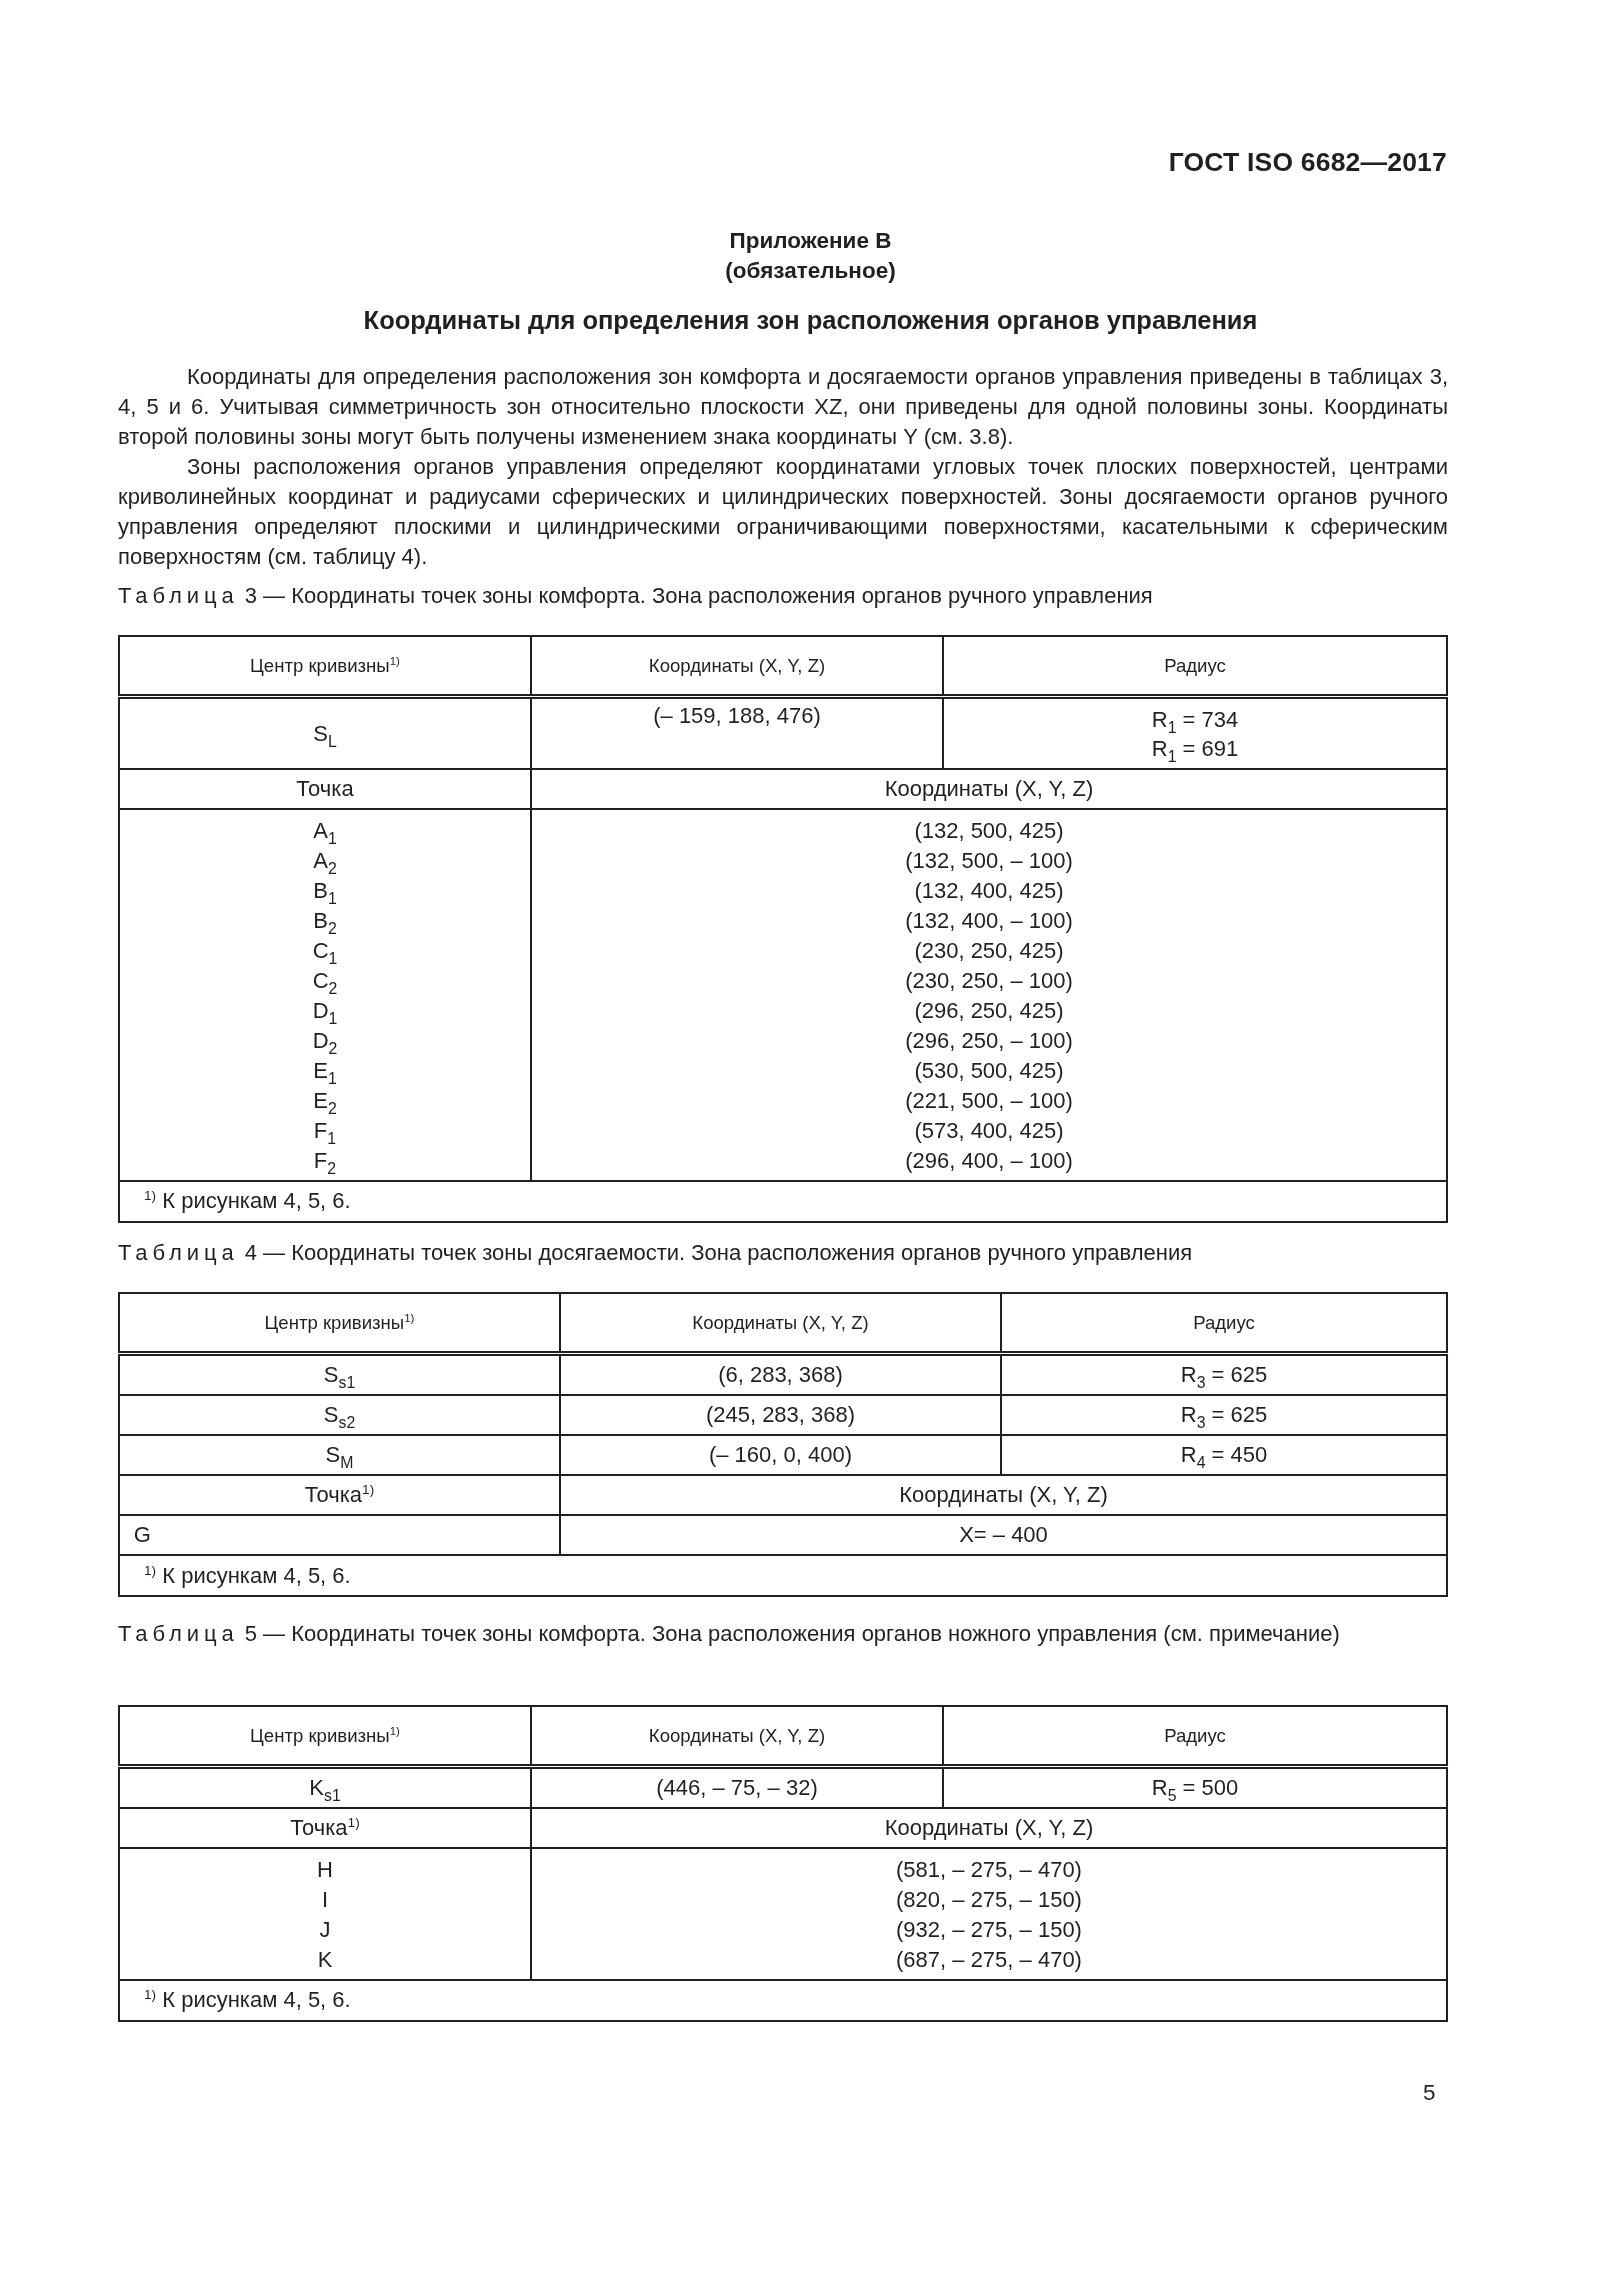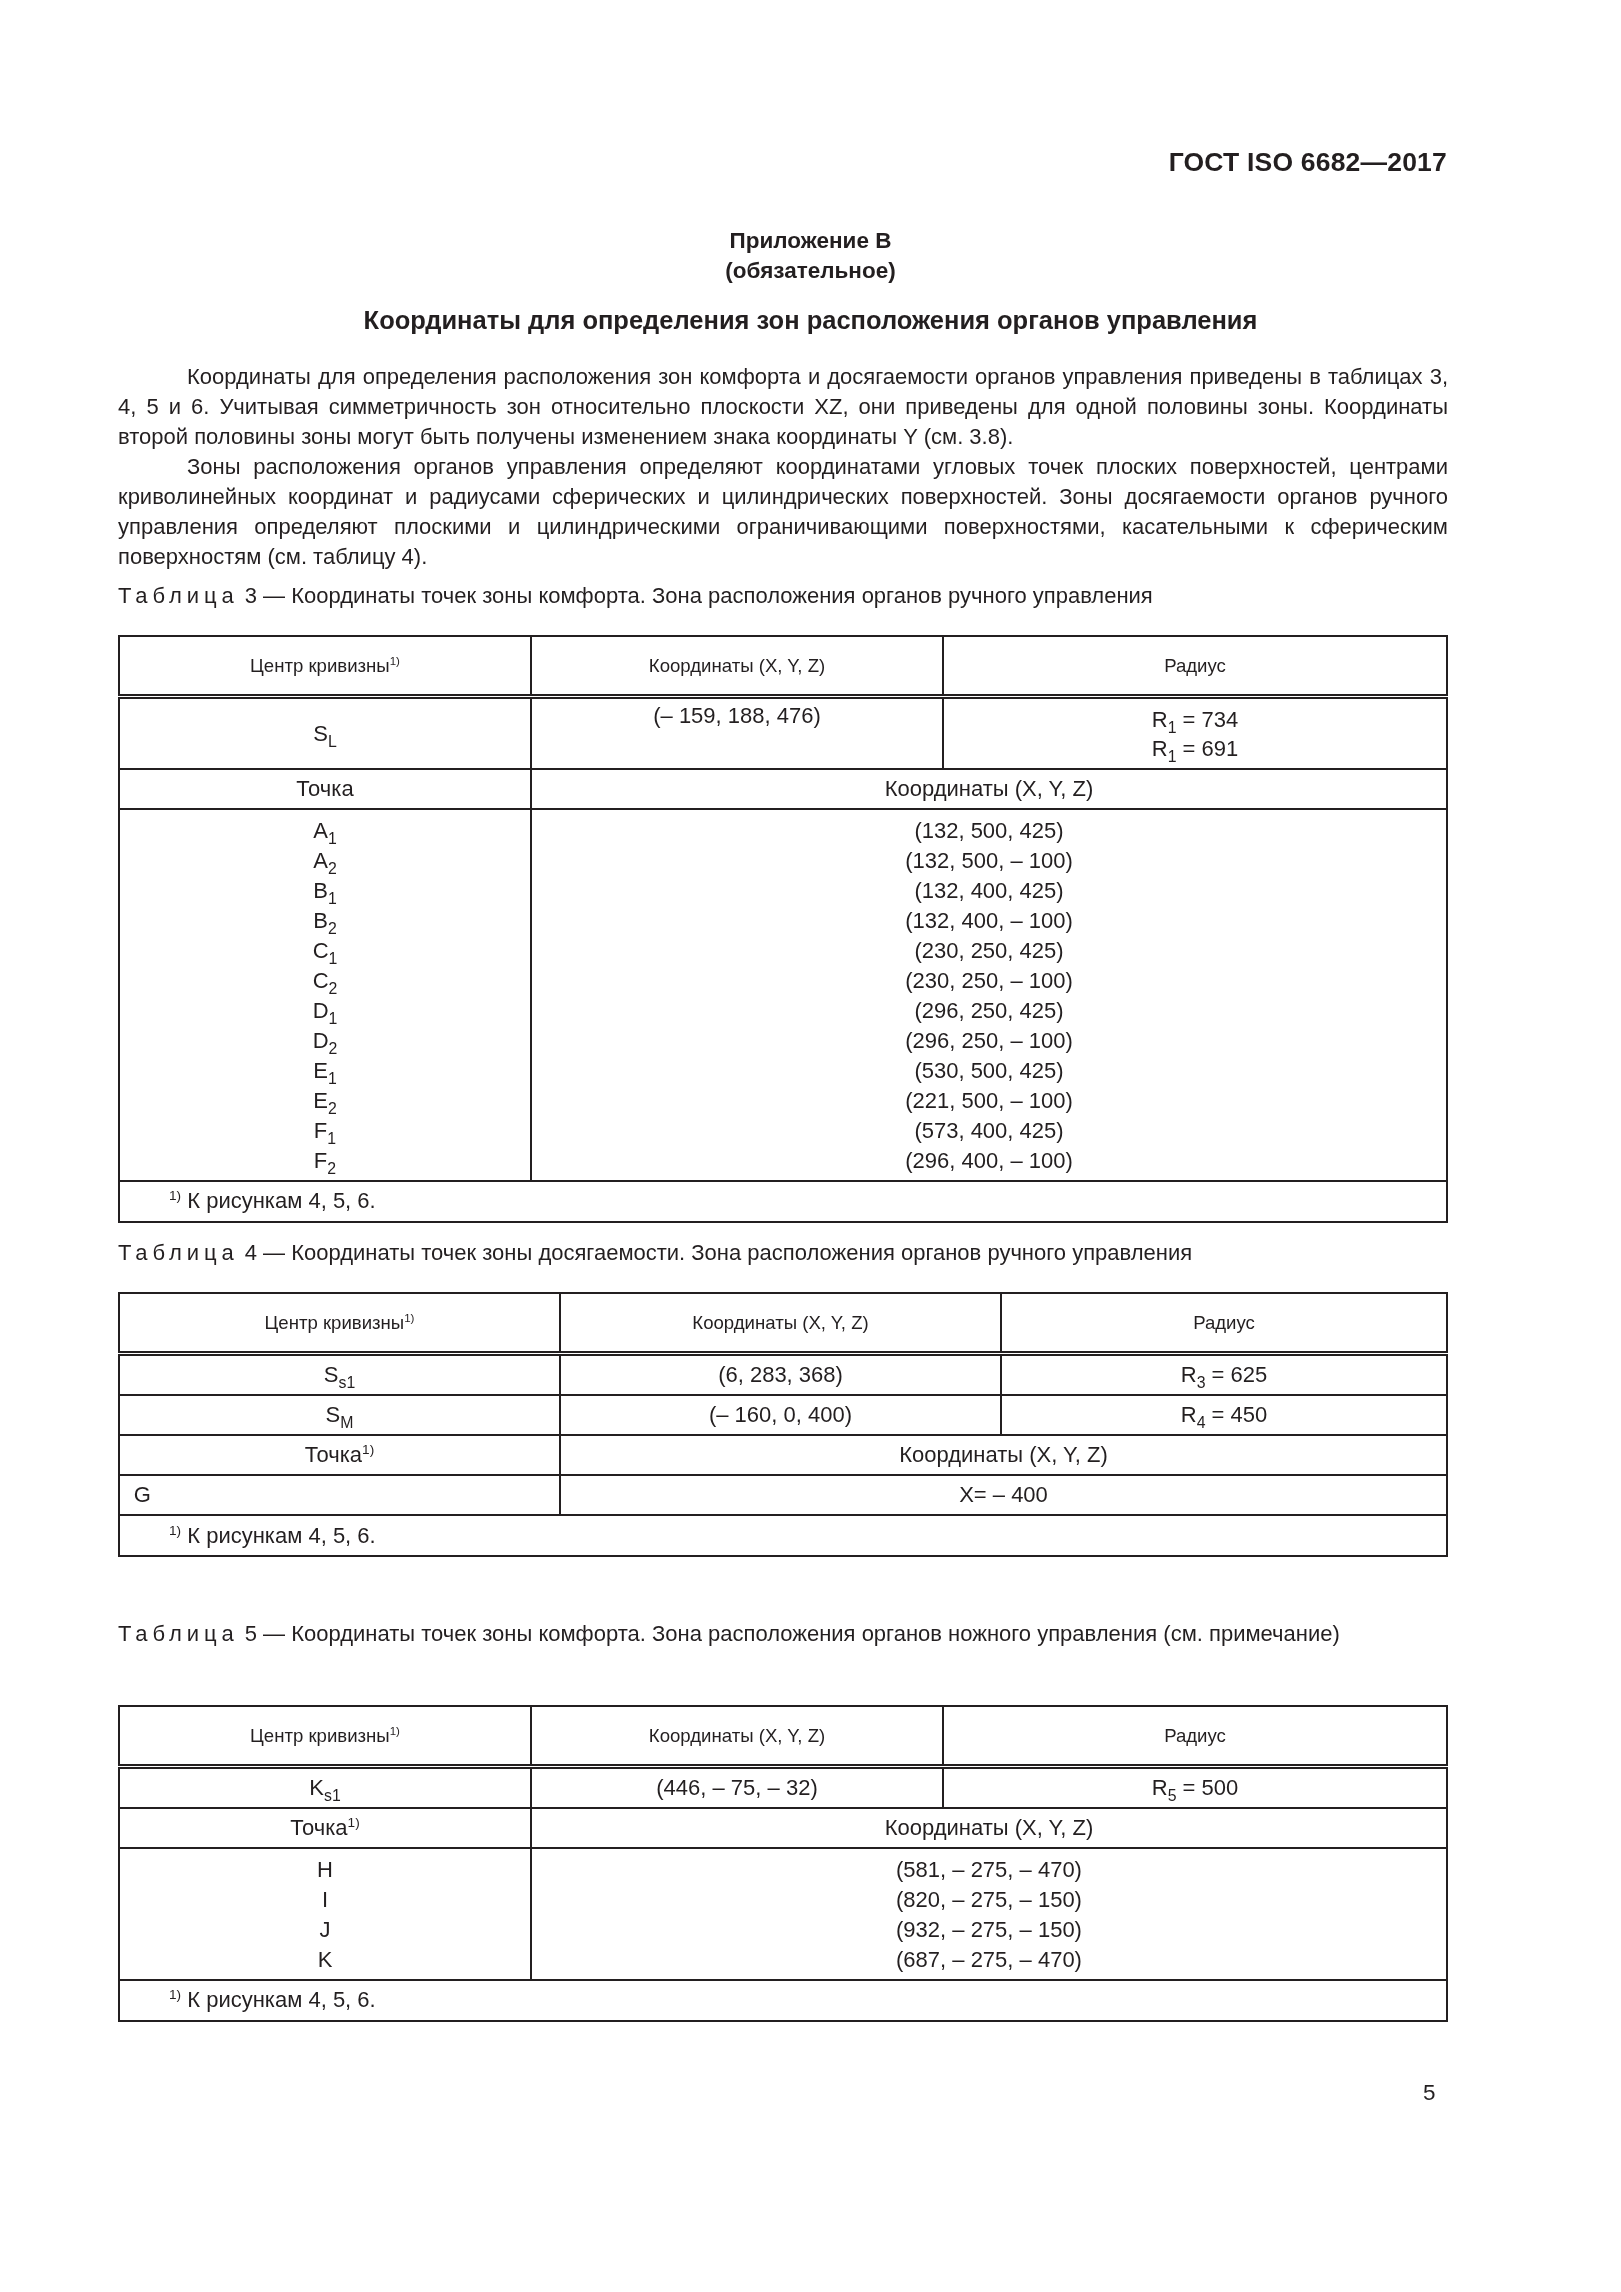--- a/index.html
+++ b/index.html
@@ -39,21 +39,21 @@
   table.gost td {
     border: 2px solid #231f20; text-align: center; padding: 0; vertical-align: middle;
   }
   table.gost tr.head td { font-size: 18.6px; height: 57px; vertical-align: middle; }
   table.gost tr.head td { border-bottom: 5.9px double #231f20; }
   table.gost td.left { text-align: left; padding-left: 13.7px; }
   table.gost tr.sub td { height: 38px; border-bottom: 2.9px solid #231f20; }
   table.gost tr.row td { height: 38px; }
   table.gost tr.thick-bottom td { border-bottom: 2.9px solid #231f20; }
   table.gost tr.note td {
-    text-align: left; padding-left: 49px; height: 39px; border-top: 2.9px solid #231f20;
+    text-align: left; padding-left: 24px; height: 39px; border-top: 2.9px solid #231f20;
   }
   table.gost td.list-cell { vertical-align: top; padding: 5.9px 0 3.9px 0; }
   .list-line { display: block; line-height: 30px; }
   sub { font-size: 0.72em; vertical-align: -0.35em; line-height: 0; }
   sup { font-size: 0.62em; vertical-align: 0.6em; line-height: 0; }
   .stack { display: block; line-height: 29px; }
 
   .page-number { position: absolute; left: 1423px; top: 2080px; font-size: 22.5px; }
 </style>
 </head>
@@ -152,20 +152,25 @@
       <tr class="head">
     <td><span>Центр кривизны</span><sup>1)</sup></td>
     <td>Координаты  (X, Y, Z)</td>
     <td>Радиус</td>
   </tr>
   <tr class="row">
     <td><span>S</span><sub>s1</sub></td>
     <td>(6, 283, 368)</td>
     <td><span>R</span><sub>3</sub><span> = 625</span></td>
   </tr>
+  <tr class="row">
+    <td><span>S</span><sub>s2</sub></td>
+    <td>(245, 283, 368)</td>
+    <td><span>R</span><sub>3</sub><span> = 625</span></td>
+  </tr>
   <tr class="row thick-bottom">
     <td><span>S</span><sub>M</sub></td>
     <td>(– 160, 0, 400)</td>
     <td><span>R</span><sub>4</sub><span> = 450</span></td>
   </tr>
   <tr class="sub">
     <td><span>Точка</span><sup>1)</sup></td>
     <td colspan="2">Координаты  (X, Y, Z)</td>
   </tr>
   <tr class="row">

